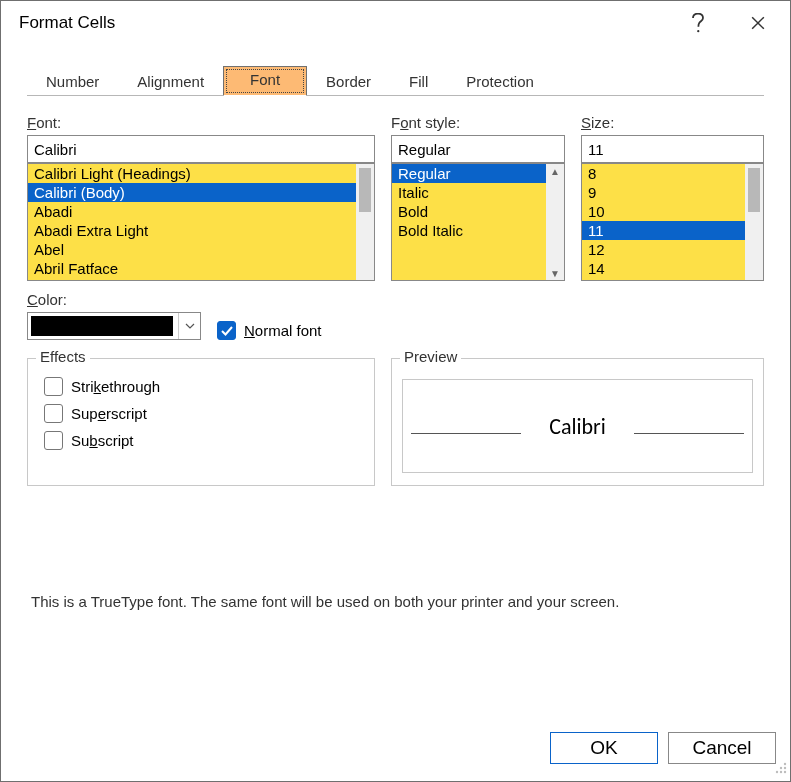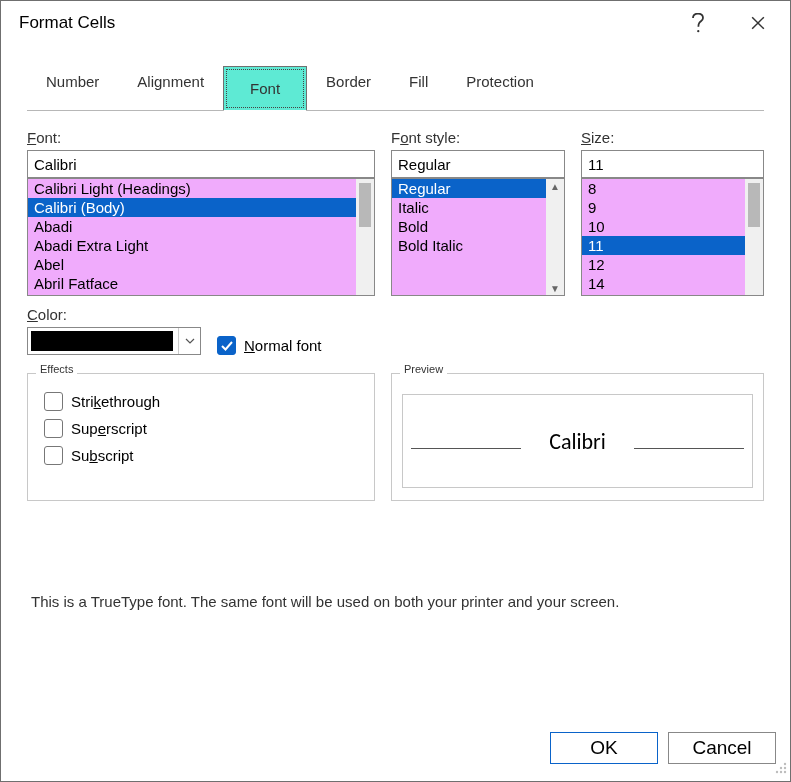--- a/index.html
+++ b/index.html
@@ -17,39 +17,39 @@
   }
   .titlebar .title { font-size:17px; color:#000; flex:1; }
   .titlebar .icons { display:flex; gap:32px; margin-right:10px; }
   .titlebar .tbtn { width:28px; height:28px; display:flex; align-items:center; justify-content:center; font-size:18px; color:#333; cursor:default; }
   .tbtn svg { stroke:#333; }
   .content { flex:1; padding: 0 26px 0 26px; position:relative; }
 
   
   .tabs { display:flex; margin-top:20px; border-bottom:1px solid #b7b7b7; position:relative; }
   .tab { padding:6px 18px; font-size:15px; color:#333; border:1px solid transparent; border-bottom:none; position:relative; top:1px; cursor:default; }
-  .tab.active { border:1px solid #707070; border-bottom:1px solid #fff; background:#5eead4; padding:13px 26px; }
+  .tab.active { border:1px solid #707070; border-bottom:1px solid #fff; background:#fdba74; padding:4px 26px; }
   .tab.active::before { content:""; position:absolute; inset:2px; border:1px dotted #444; pointer-events:none;}
 
   .body { padding-top:18px; display:flex; gap:16px; }
 
   .col-font { width:348px; }
   .col-style { width:174px; }
   .col-size { flex:1; }
 
   .lbl { font-size:15px; color:#333; margin-bottom:4px; }
   .und-inline { text-decoration:underline; }
 
   .textinput {
     width:100%; height:28px; border:1px solid #888; padding:2px 6px; font-size:15px;
     background:#fff;
   }
   .listbox {
     width:100%; height:118px; border:1px solid #888; overflow:hidden;
-    font-size:15px; position:relative; background:#f0abfc;
+    font-size:15px; position:relative; background:#fde047;
   }
   .listbox .track { position:absolute; right:0; top:0; bottom:0; width:18px; background:#f0f0f0; display:flex; flex-direction:column; justify-content:space-between; align-items:center;}
   .listbox .track .thumb { width:12px; background:#b8b8b8; position:absolute; right:3px; }
   .listbox .track .arrow { color:#666; font-size:10px; height:14px; display:flex; align-items:center; justify-content:center; width:100%;}
   .listbox .items { position:absolute; left:0; right:0; top:0; bottom:0; padding-right:18px; line-height:19px; }
   .li { padding:0 6px; white-space:nowrap; overflow:hidden; }
   .li.sel { background:#0a63c9; color:#fff; }
 
   .row2 { display:flex; gap:16px; margin-top:10px; }
   .dd { position:relative; }
@@ -60,21 +60,21 @@
   .dd .arrow-btn svg{stroke:#555;}
   .color-swatch { position:absolute; left:4px; top:4px; right:28px; bottom:4px; background:#000; }
 
   .chk { display:flex; align-items:center; gap:8px; }
   .chk .box { width:19px; height:19px; border:1px solid #777; border-radius:3px; background:#fff; display:flex; align-items:center; justify-content:center;}
   .chk.checked .box { background:#0a63c9; border-color:#0a63c9; }
   .chk.checked .box svg { stroke:#fff; }
   .chk .txt { font-size:15px; }
 
   .groupbox { border:1px solid #c8c8c8; position:relative; padding:14px 10px 12px; margin-top:18px; }
-  .groupbox .legend { position:absolute; top:-11px; left:8px; background:#fff; padding:0 4px; font-size:11px; color:#333; }
+  .groupbox .legend { position:absolute; top:-11px; left:8px; background:#fff; padding:0 4px; font-size:15px; color:#333; }
   .effects .chk { margin:4px 0 8px 6px; }
 
   .preview-box { height:94px; border:1px solid #c8c8c8; display:flex; align-items:center; justify-content:center; position:relative; margin-top:6px;}
   .preview-box .line-l, .preview-box .line-r { position:absolute; bottom:38px; height:1px; background:#555; width:110px; }
   .preview-box .line-l{left:8px;} .preview-box .line-r{right:8px;}
   .preview-text { font-size:22px; font-family:Calibri,Arial,sans-serif; }
 
   .hint { position:absolute; left:30px; top:548px; font-size:15px; color:#333; }
 
   .footer {

